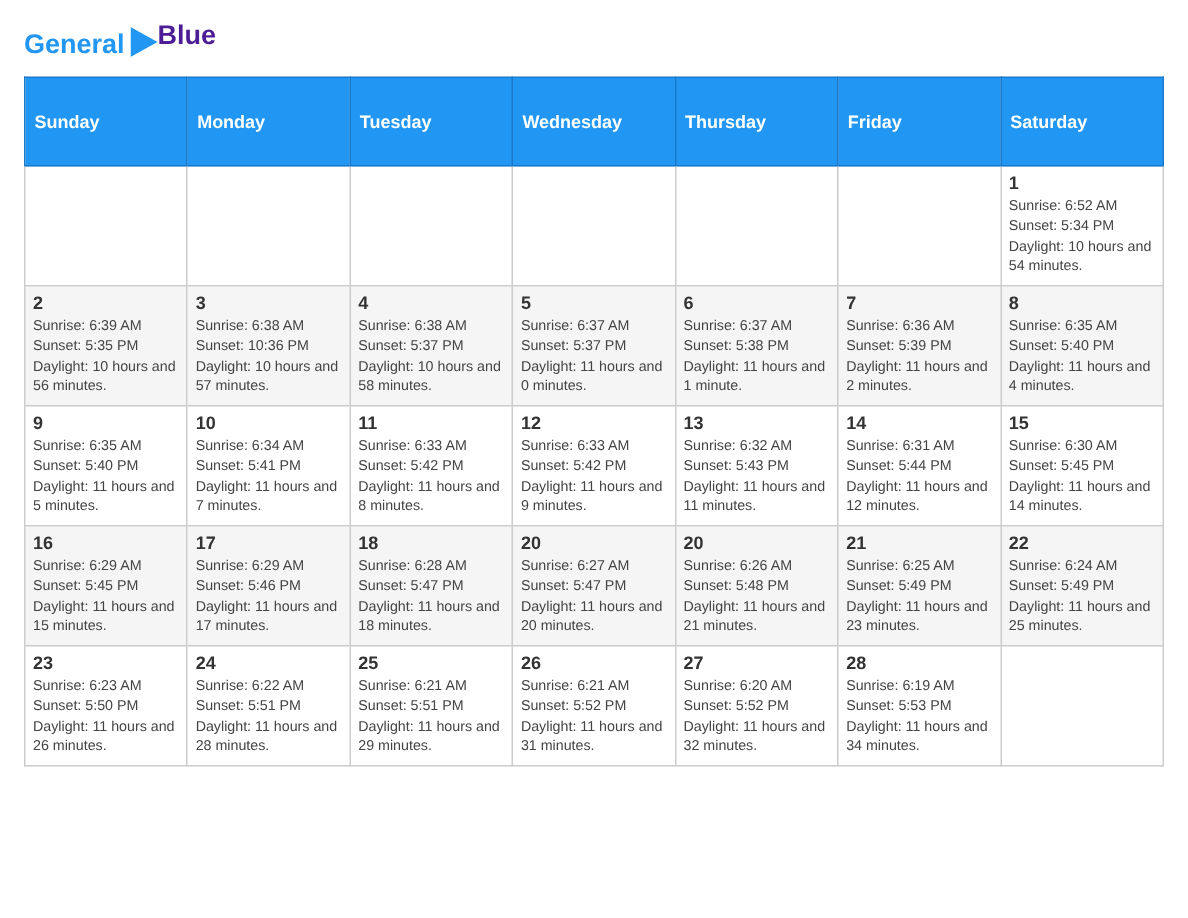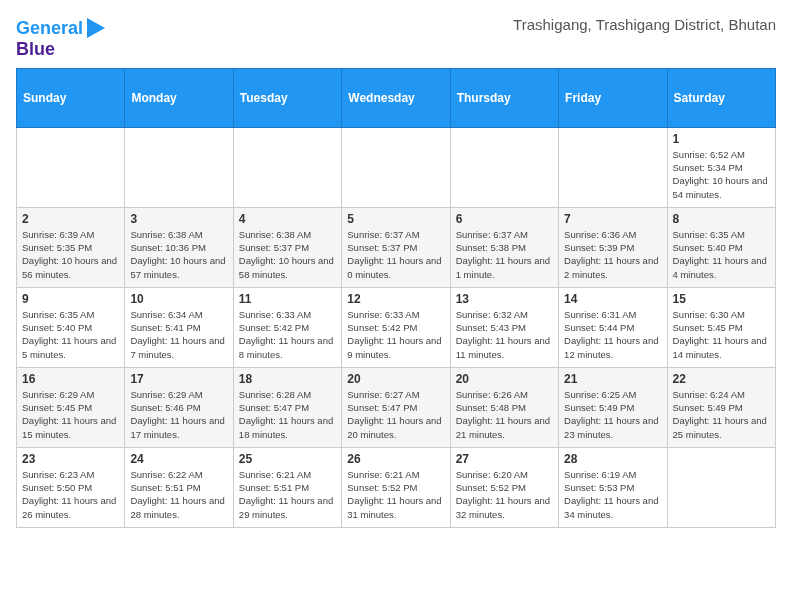--- a/index.html
+++ b/index.html
@@ -81,34 +81,33 @@
     }
     .empty-cell {
       background: #fff !important;
     }
   </style>
 </head>
 <body>
 
 <div class="header">
   <div class="logo">
-    <div style="display:flex; flex-direction:column; align-items:flex-start;justify-content:flex-end;">
+    <div style="display:flex; align-items:flex-start;justify-content:flex-end;">
       <div style="display:flex; align-items:center;">
         <span class="logo-text"><span>General</span></span>
         <div style="margin-left:4px; margin-top:2px;">
           <svg width="18" height="20" viewBox="0 0 18 20">
             <polygon points="0,0 18,10 0,20" fill="#2196F3"></polygon>
           </svg>
         </div>
       </div>
       <span class="logo-text" style="color:#4c1d95; margin-top:-2px;">Blue</span>
     </div>
   </div>
   <div class="title-block">
-    <div class="calendar-subtitle">Trashigang, Trashigang District, Bhutan</div>
   </div>
 </div>
 
 <table class="calendar">
   <thead>
     <tr>
     <th>Sunday</th>
         <th>Monday</th>
         <th>Tuesday</th>
         <th>Wednesday</th>

